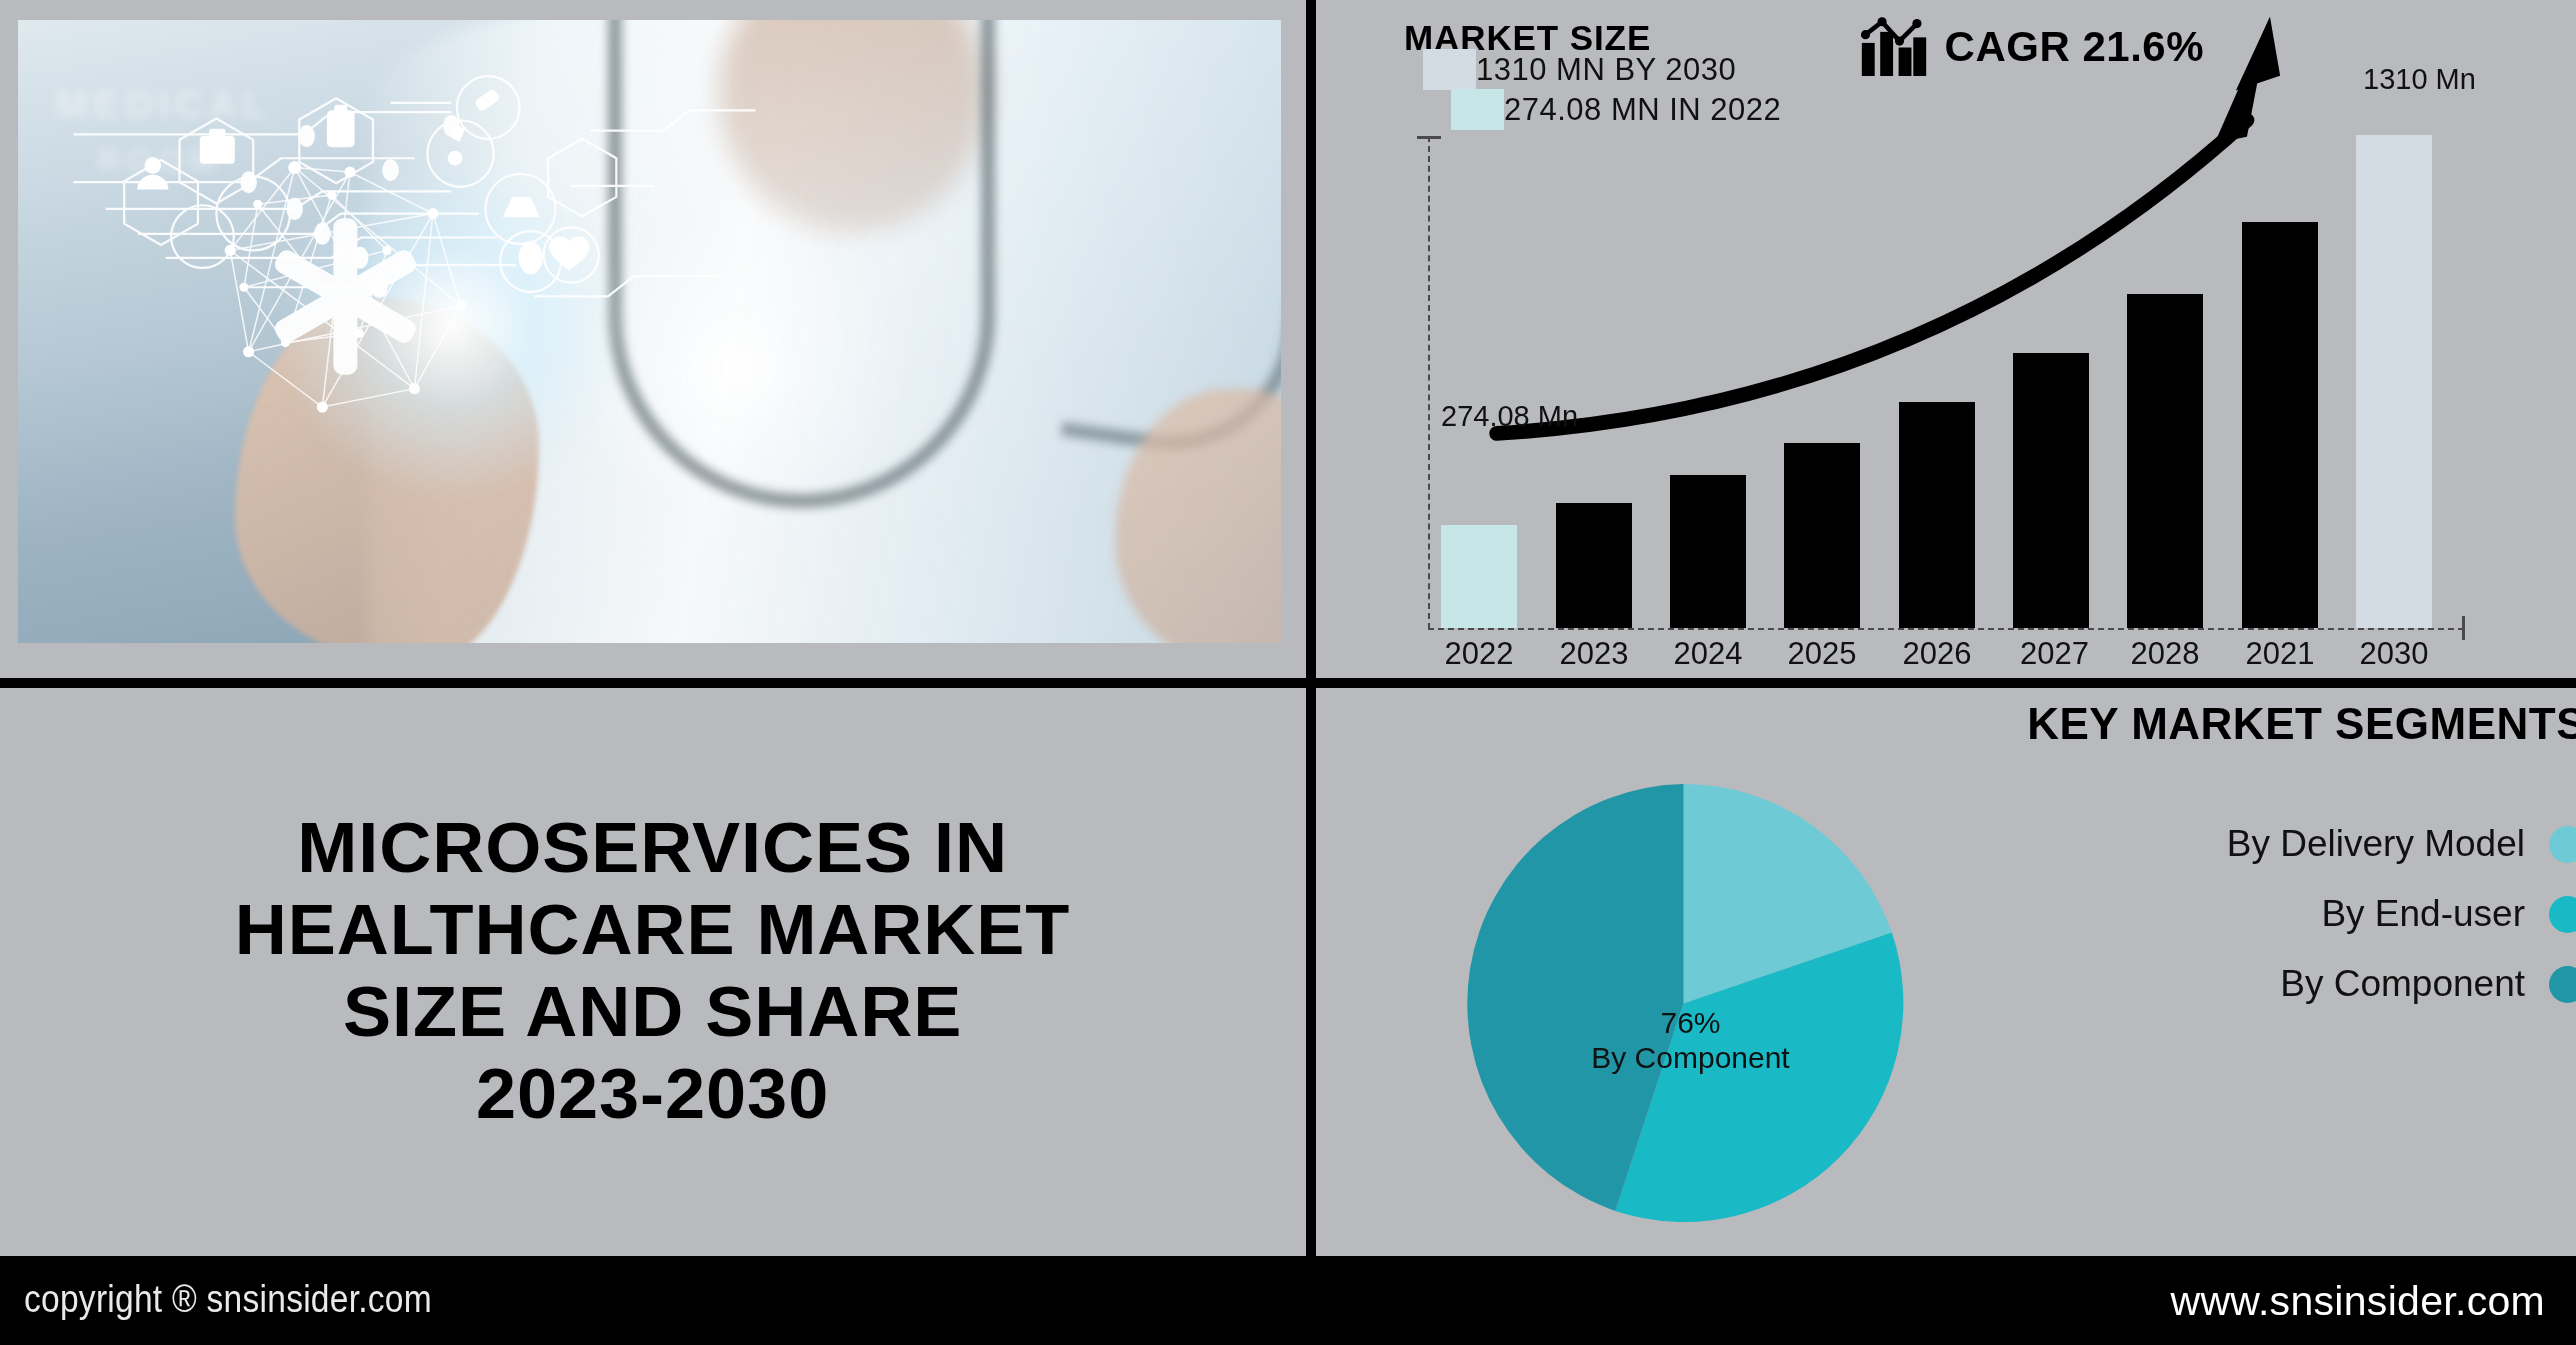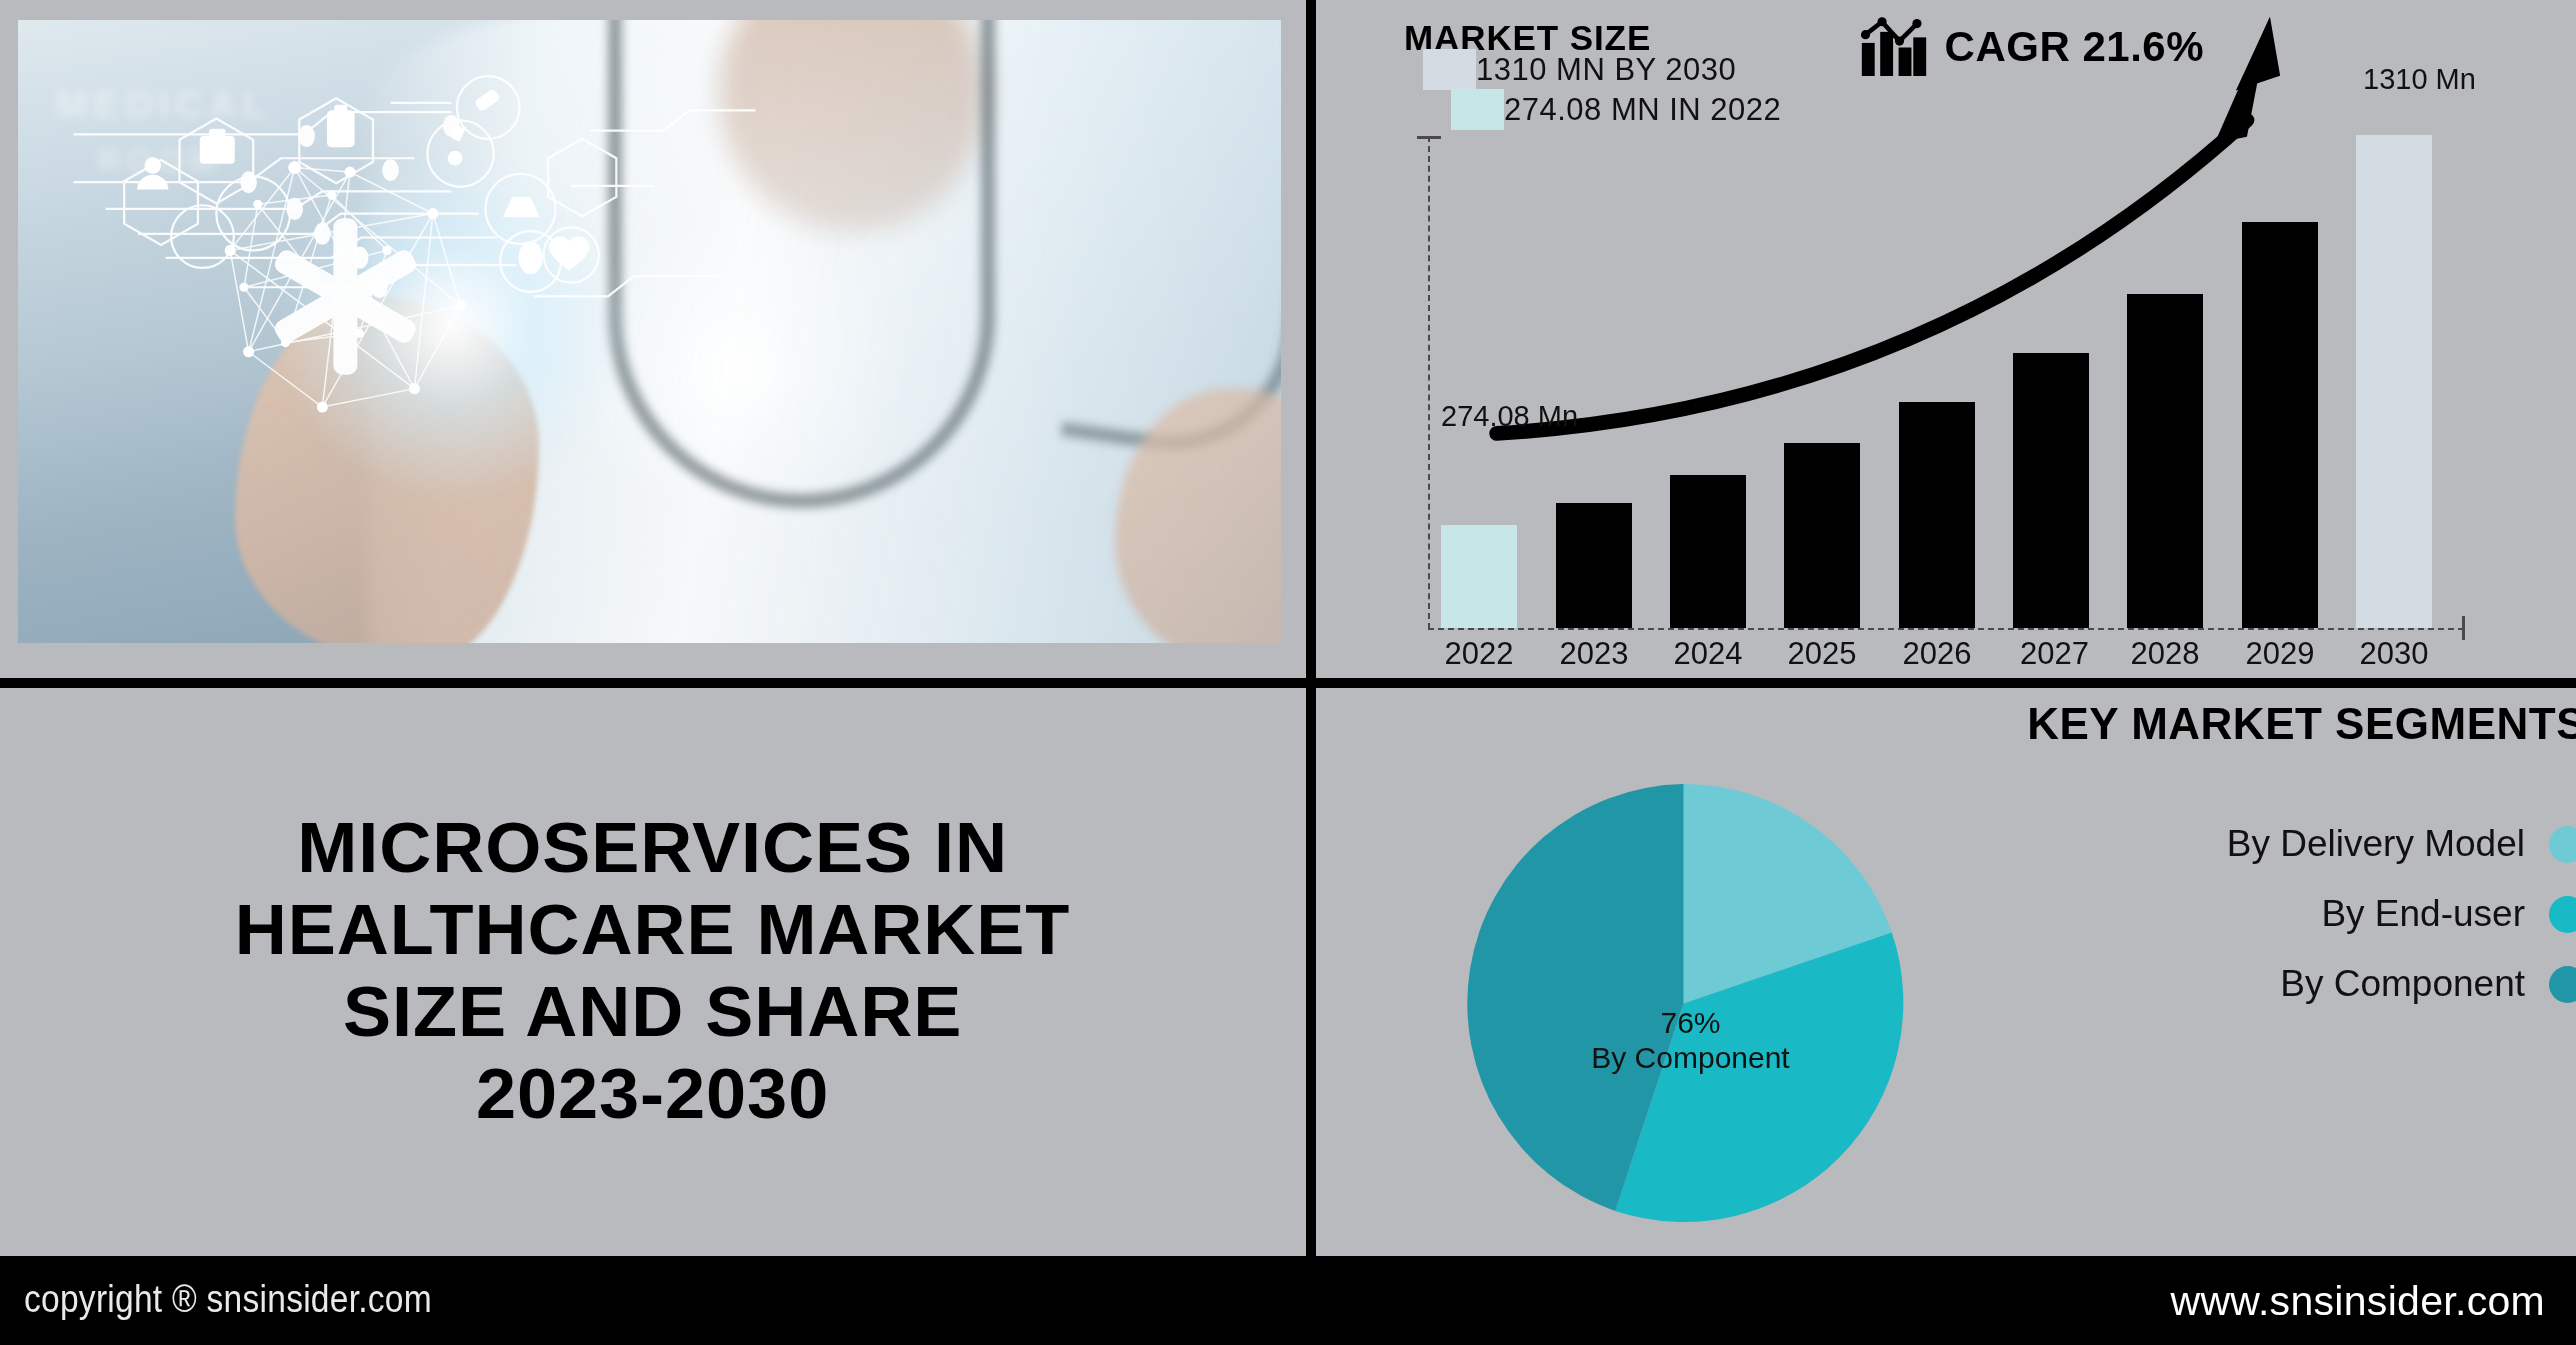--- a/index.html
+++ b/index.html
@@ -358,21 +358,21 @@
       <div class="bar-label" style="left:125px; top:400px;">274.08 Mn</div>
       <div class="bar-label" style="left:1047px; top:63px;">1310 Mn</div>
 
       <div class="x-label" style="left:125px;  width:76px;">2022</div>
       <div class="x-label" style="left:240px;  width:76px;">2023</div>
       <div class="x-label" style="left:354px;  width:76px;">2024</div>
       <div class="x-label" style="left:468px;  width:76px;">2025</div>
       <div class="x-label" style="left:583px;  width:76px;">2026</div>
       <div class="x-label" style="left:697px;  width:76px;text-align:right;">2027</div>
       <div class="x-label" style="left:811px;  width:76px;">2028</div>
-      <div class="x-label" style="left:926px; width:76px;">2029</div>
+      <div class="x-label" style="left:926px; width:76px;">2021</div>
       <div class="x-label" style="left:1040px; width:76px;">2030</div>
     </div>
   </div>
 
   <div class="title-panel">
     <h1 class="big-title">
       <div>MICROSERVICES IN</div>
       <div>HEALTHCARE MARKET</div>
       <div>SIZE AND SHARE</div>
       <div>2023-2030</div>

